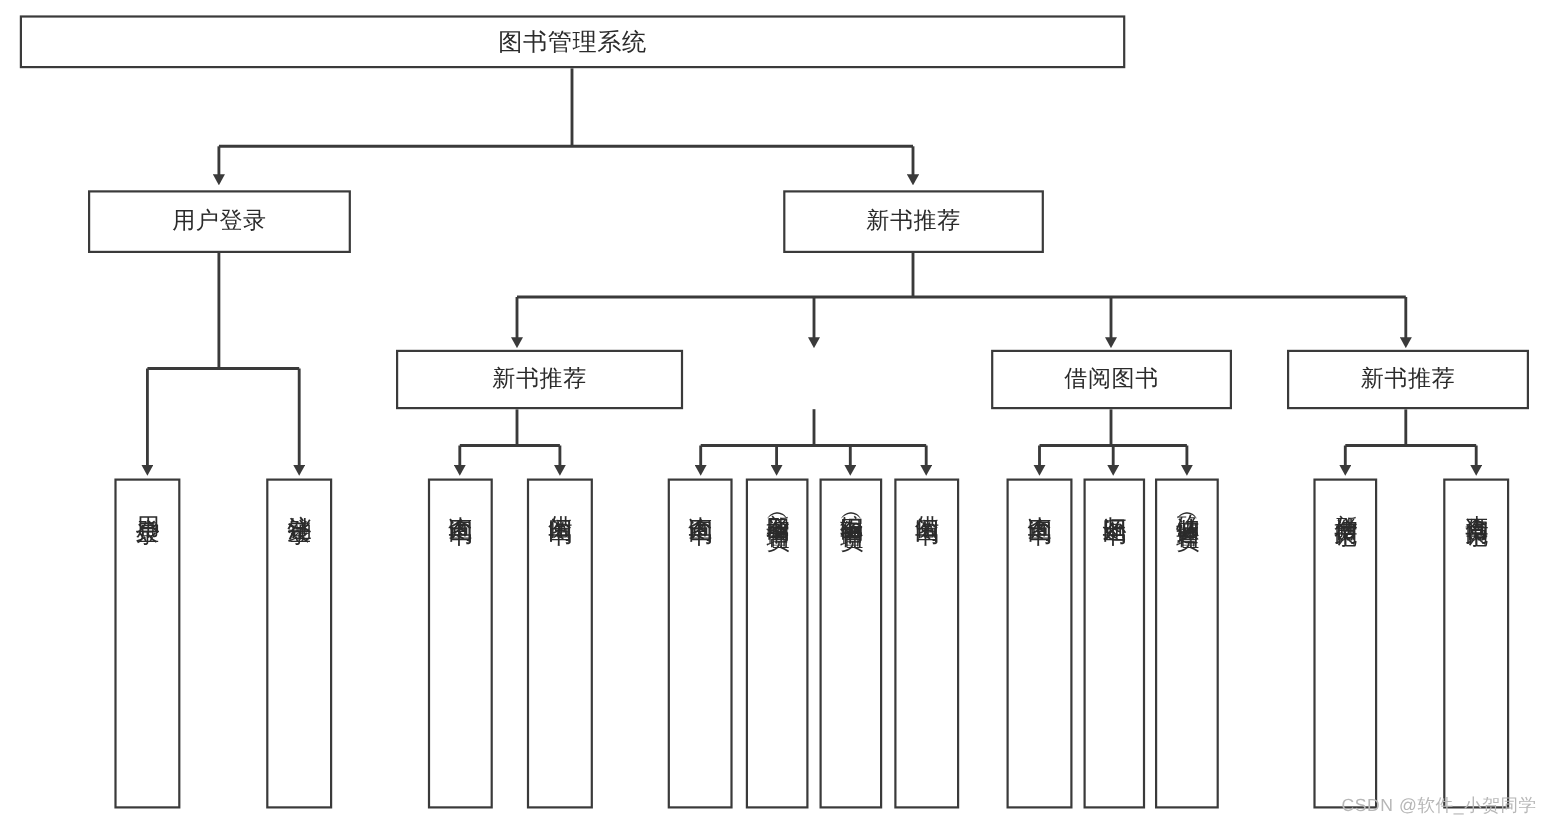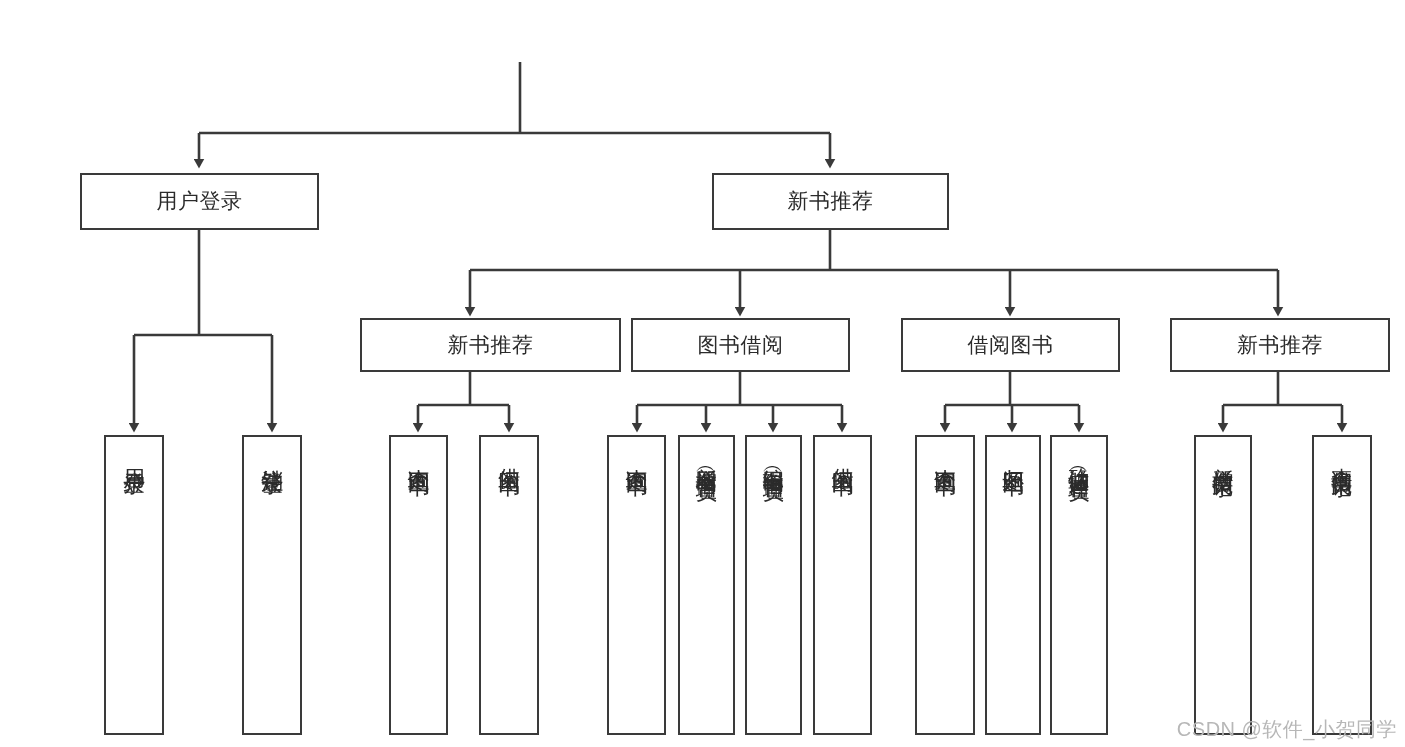--- a/index.html
+++ b/index.html
@@ -43,21 +43,21 @@
     line-height:1.12;
     letter-spacing:2px;
     white-space:nowrap;
     max-height:280px;
   }
   .v-node.tall .node-label{font-size:21px;max-height:290px;}
   .watermark{
     position:absolute;
     right:8px;
     bottom:4px;
-    font-size:20px;
+    font-size:16px;
     color:#b7b7b7;
     letter-spacing:0.5px;
     white-space:nowrap;
     pointer-events:none;
   }
 </style>
 </head>
 <body>
 
 <div id="diagram">
@@ -106,33 +106,33 @@
       <path d="M1079,405 L1079,424" marker-end="url(#arrow)"></path>
 
       <path d="M1278,372 L1278,405"></path>
       <path d="M1223,405 L1342,405"></path>
       <path d="M1223,405 L1223,424" marker-end="url(#arrow)"></path>
       <path d="M1342,405 L1342,424" marker-end="url(#arrow)"></path>
 
     </g>
   </svg>
 
+  <div class="node-box h-node root-box" style="left:18px;top:14px;width:1005px;height:48px;">
+    <span class="node-label">图书管理系统</span>
+  </div>
 
   <div class="node-box h-node" style="left:80px;top:173px;width:239px;height:57px;">
     <span class="node-label">用户登录</span>
   </div>
   <div class="node-box h-node" style="left:712px;top:173px;width:237px;height:57px;">
     <span class="node-label">新书推荐</span>
   </div>
 
   <div class="node-box h-node" style="left:360px;top:318px;width:261px;height:54px;">
     <span class="node-label">新书推荐</span>
-  </div>
-  <div class="node-box h-node" style="left:631px;top:318px;width:219px;height:54px;">
-    <span class="node-label">图书借阅</span>
   </div>
   <div class="node-box h-node" style="left:901px;top:318px;width:219px;height:54px;">
     <span class="node-label">借阅图书</span>
   </div>
   <div class="node-box h-node" style="left:1170px;top:318px;width:220px;height:54px;">
     <span class="node-label">新书推荐</span>
   </div>
 
   <div class="node-box v-node" style="left:104px;top:435px;width:60px;height:300px;">
     <span class="node-label">用户登录</span>

